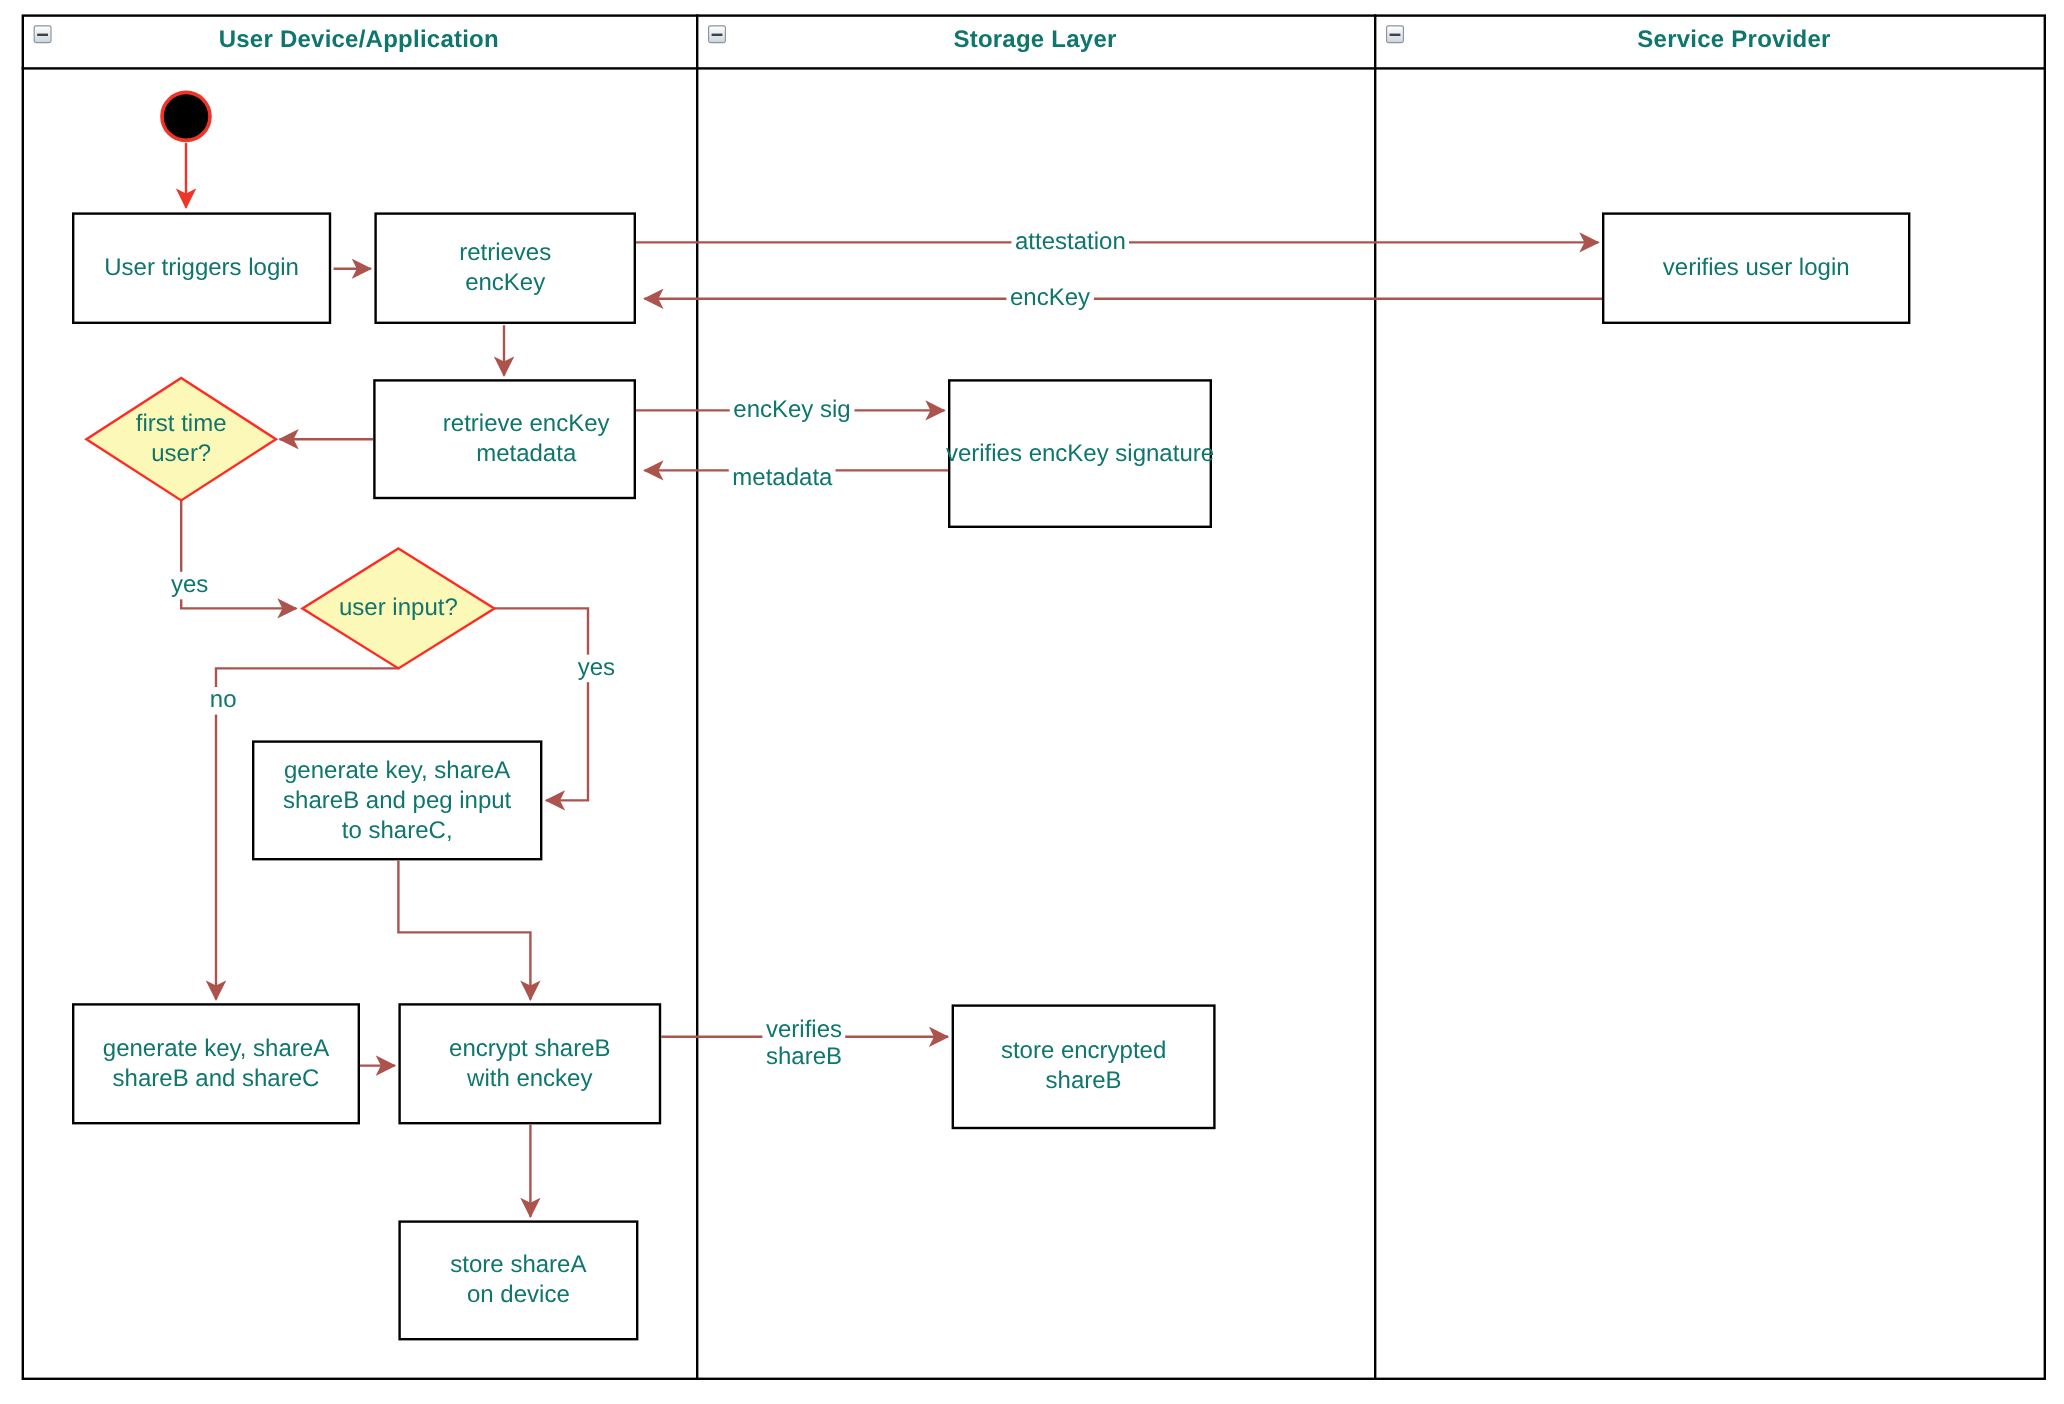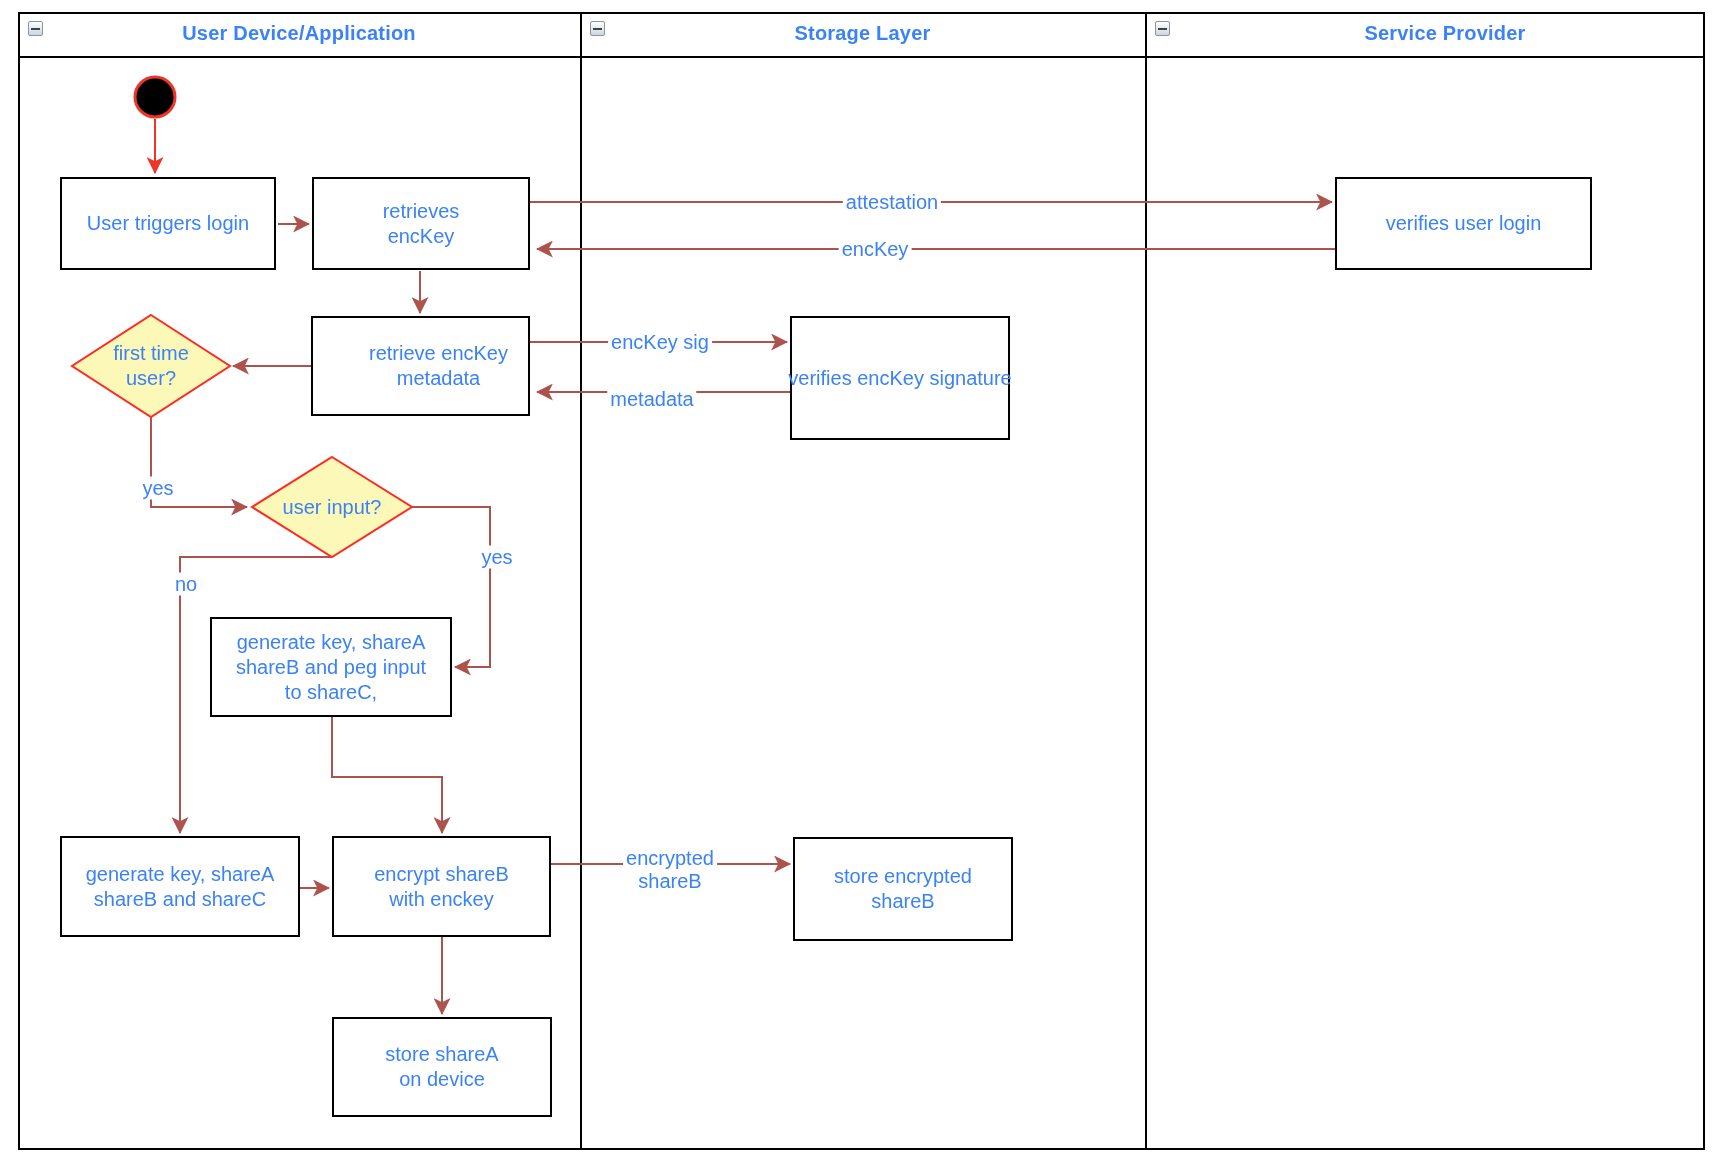--- a/index.html
+++ b/index.html
@@ -1,18 +1,18 @@
 <!DOCTYPE html>
 <html><head>
 <meta charset="utf-8">
 <style>
   html,body{margin:0;padding:0;background:#ffffff;}
   #canvas{
     position:relative;width:1720px;height:1170px;background:#ffffff;
-    font-family:"Liberation Sans","DejaVu Sans",sans-serif;color:#3b82f6;
+    font-family:"Liberation Sans","DejaVu Sans",sans-serif;color:#0f766e;
     overflow:hidden;
   }
   .pool{
     position:absolute;left:18px;top:12px;width:1687px;height:1138px;
     border:2px solid #000;box-sizing:border-box;background:#fff;
   }
   .vline{position:absolute;top:12px;width:2px;height:1138px;background:#000;}
   .hline{position:absolute;left:18px;top:56px;width:1687px;height:2px;background:#000;}
   .lane-title{
     position:absolute;top:22px;font-size:20px;font-weight:bold;
@@ -111,37 +111,37 @@
   <div class="node" style="left:210px;top:617px;width:242px;height:100px;">generate key, shareA
 shareB and peg input
 to shareC,</div>
 
   <div class="node" style="left:60px;top:836px;width:240px;height:101px;">generate key, shareA
 shareB and shareC</div>
 
   <div class="node" style="left:332px;top:836px;width:219px;height:101px;">encrypt shareB
 with enckey</div>
 
-  <div class="node" style="left:332px;top:1017px;width:220px;height:100px;">store shareA
+  <div class="node" style="left:332px;top:1017px;width:200px;height:100px;">store shareA
 on device</div>
 
   <div class="node nowrap" style="left:790px;top:316px;width:220px;height:124px;">verifies encKey signature</div>
 
   <div class="node" style="left:793px;top:837px;width:220px;height:104px;">store encrypted
 shareB</div>
 
   <div class="node" style="left:1335px;top:177px;width:257px;height:93px;">verifies user login</div>
 
   <div class="dtext" style="left:151px;top:366px;">first time
 user?</div>
   <div class="dtext" style="left:332px;top:507px;">user input?</div>
 
   <div class="elabel" style="left:892px;top:202px;">attestation</div>
   <div class="elabel" style="left:875px;top:249px;">encKey</div>
   <div class="elabel" style="left:660px;top:342px;">encKey sig</div>
   <div class="elabel" style="left:652px;top:399px;">metadata</div>
-  <div class="elabel" style="left:670px;top:870px;">encrypted
+  <div class="elabel" style="left:670px;top:870px;">verifies
 shareB</div>
   <div class="elabel" style="left:158px;top:488px;">yes</div>
   <div class="elabel" style="left:497px;top:557px;">yes</div>
   <div class="elabel" style="left:186px;top:584px;">no</div>
 
 </div>
 
 </body></html>

